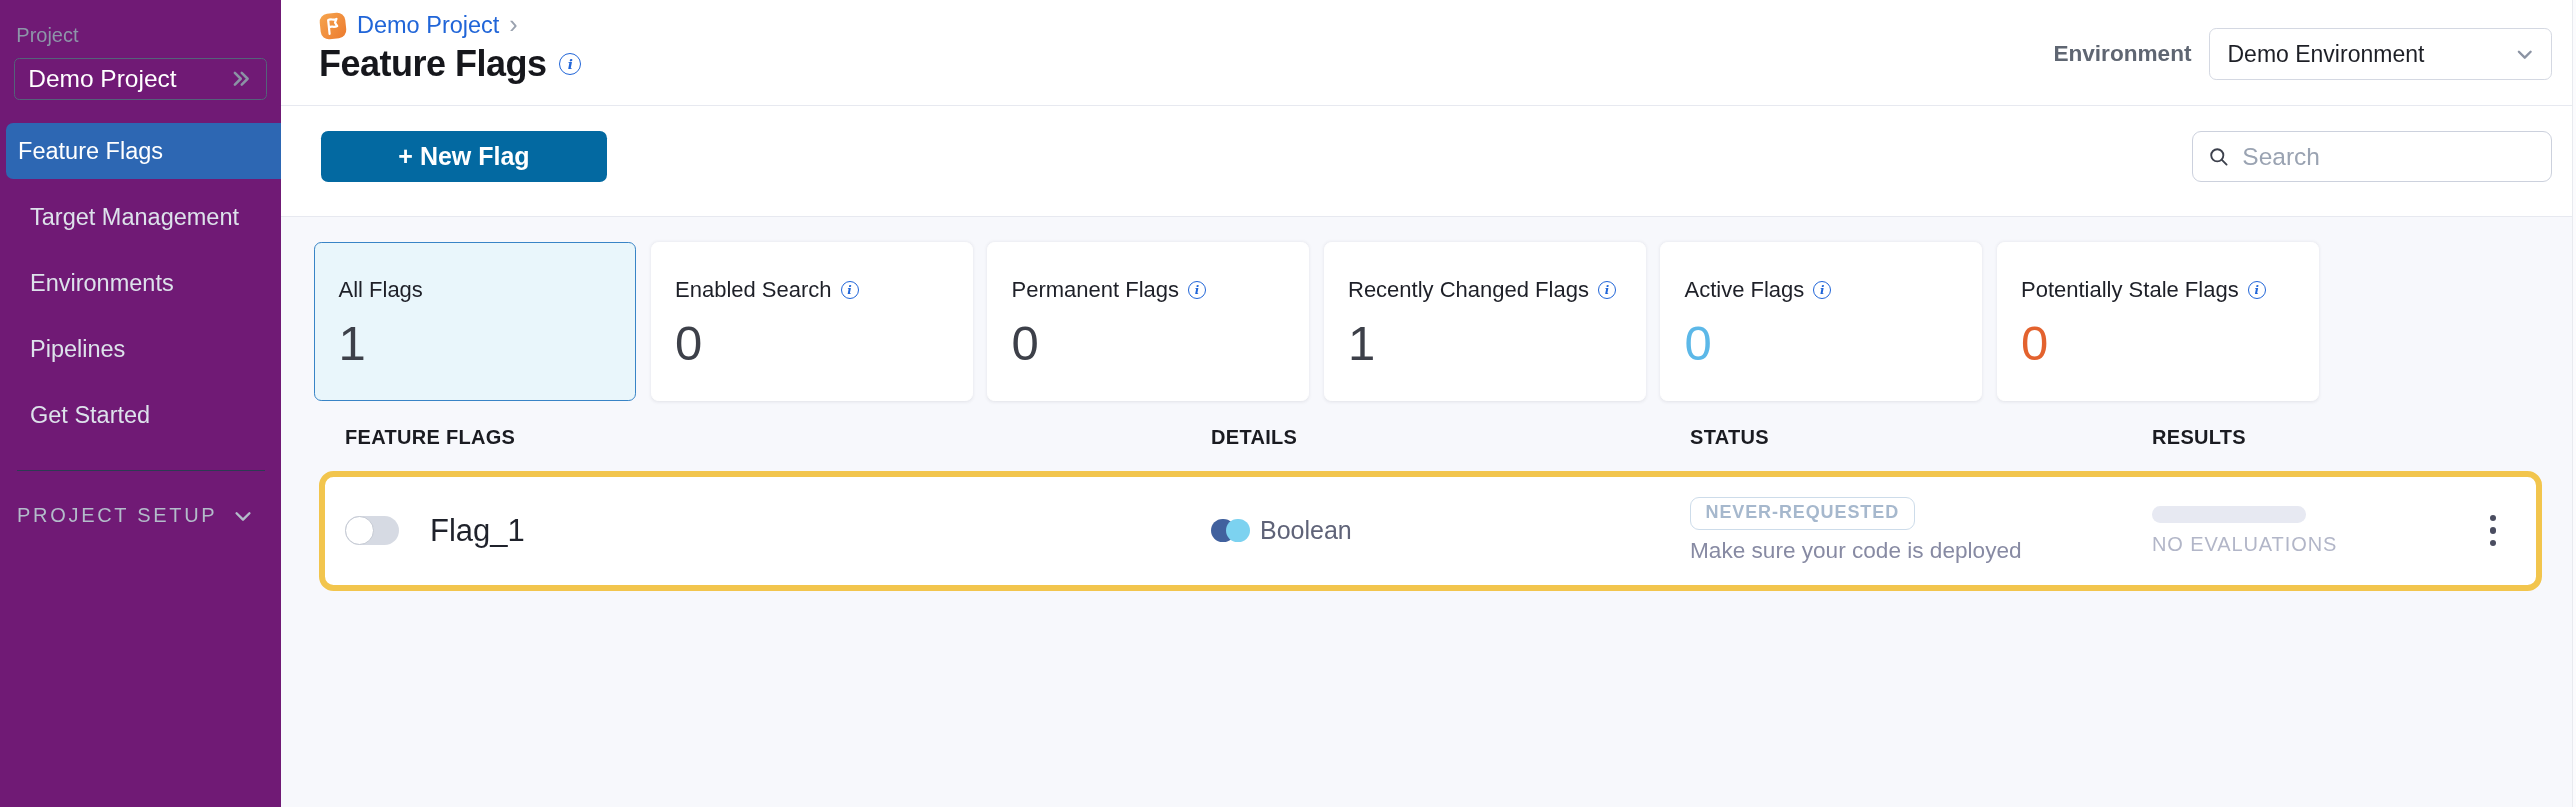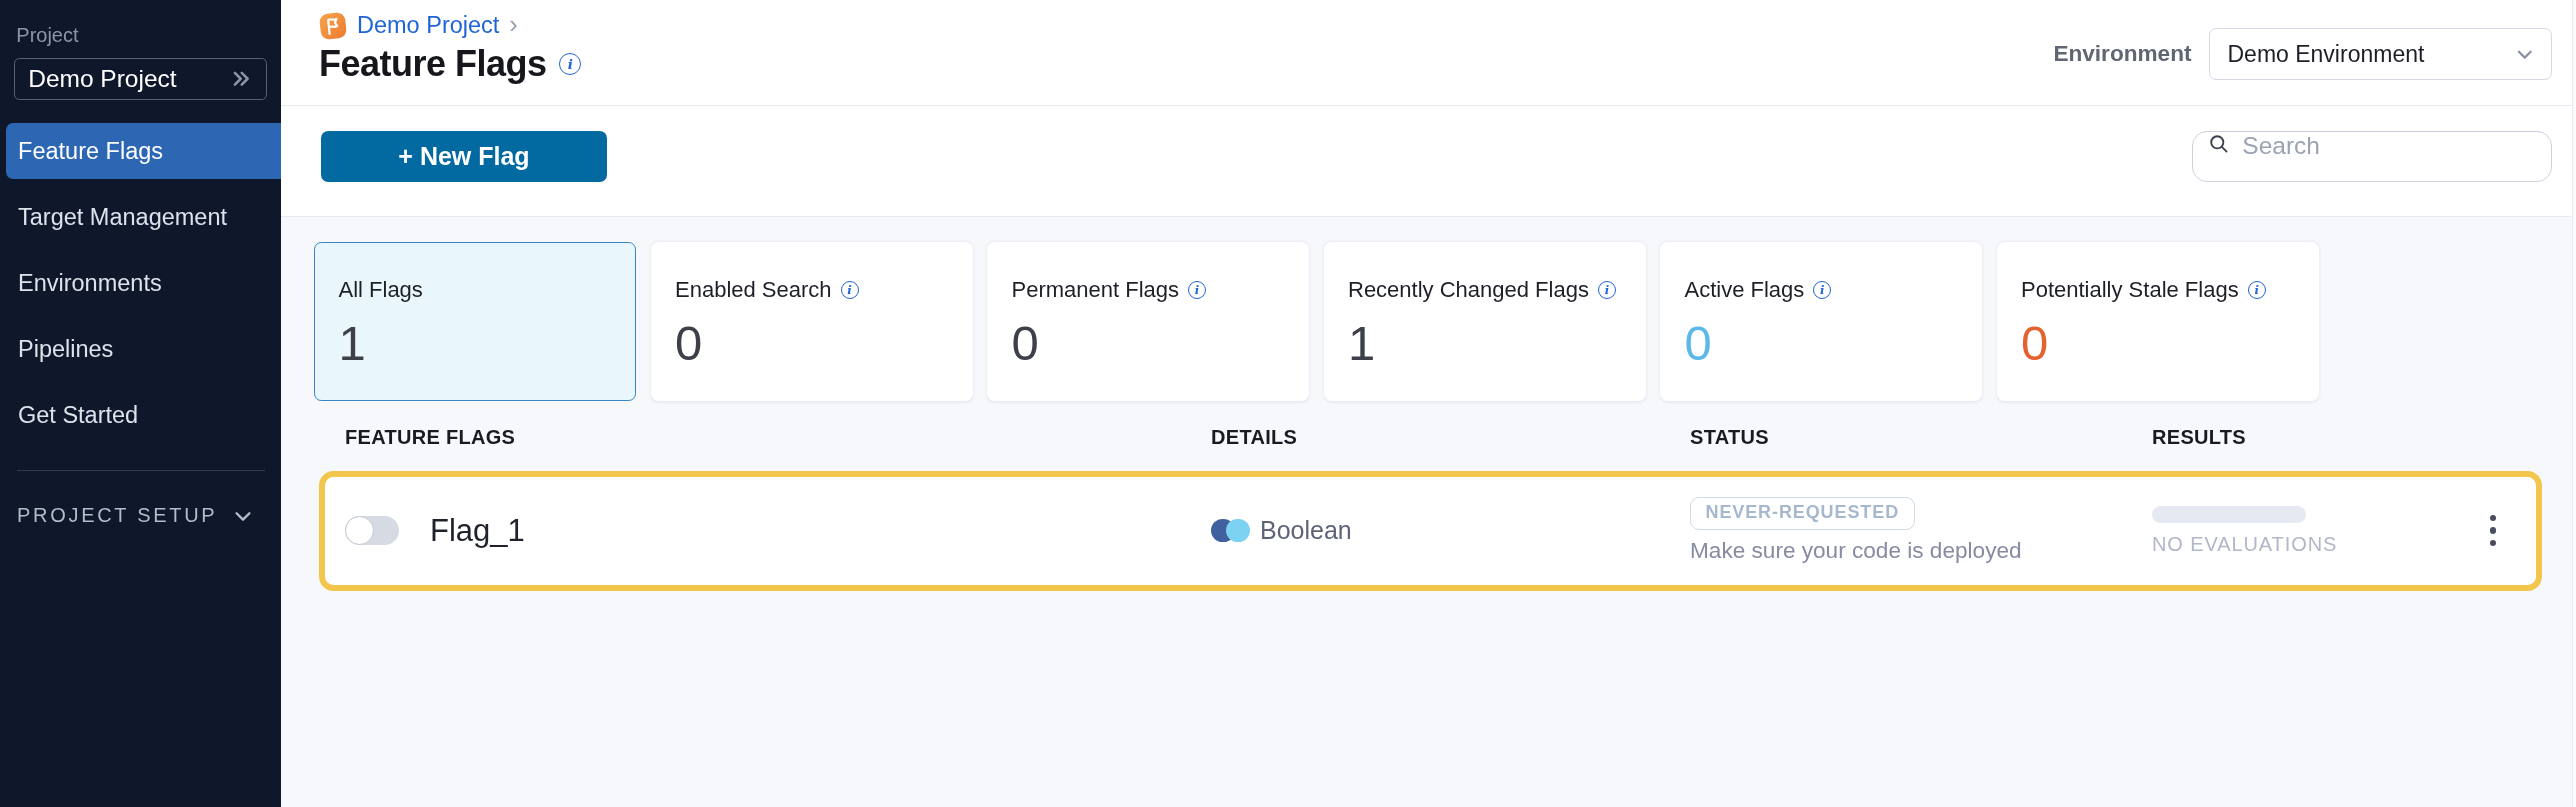--- a/index.html
+++ b/index.html
@@ -1,30 +1,30 @@
 <!DOCTYPE html>
 <html style="font-size:14.5px"><head>
 <meta charset="utf-8">
 <style>
   * { margin:0; padding:0; box-sizing:border-box; }
   html,body { width:2576px; height:808px; overflow:hidden; }
   body { font-family:"Liberation Sans", sans-serif; background:#ffffff; }
   .app { display:flex; width:2576px; height:808px; }
 
   
-  .sidebar { width:281px; flex-shrink:0; background:#0f172a; position:relative; }
+  .sidebar { width:281px; flex-shrink:0; background:#701a75; position:relative; }
   .project-label { margin:23.5px 0 0 16.3px; font-size:20px; color:#8d96a9; }
   .project-selector { margin:11px 14.5px 0 13.6px; height:42px; border:1.4px solid #54627a;
     border-radius:5.4px; display:flex; align-items:center; justify-content:space-between;
     padding:0 12.7px 0 13.6px; cursor:pointer; }
   .project-selector-name { font-size:24.5px; color:#ffffff; }
   .collapse-icon { color:#8b93a5; display:flex; }
   .nav { padding-top:23.5px; }
   .nav-item { height:56px; margin-bottom:10px; display:flex; align-items:center;
-    padding-left:18px; font-size:23.5px; color:#dde2eb; cursor:pointer; }
+    padding-left:30px; font-size:23.5px; color:#dde2eb; cursor:pointer; }
   .nav-item.active { background:#2d67b3; color:#ffffff; margin-left:6.3px;
     border-radius:7.2px 0 0 7.2px; padding-left:11.8px; }
   .sidebar-divider { margin:27px 16.3px 0 17px; border-top:0.9px solid #2c3b52; }
   .project-setup { margin:33px 0 0 17px; display:flex; align-items:center; gap:14.5px;
     font-size:20px; letter-spacing:2.7px; color:#b3bcca; cursor:pointer; }
 
   
   .main { flex:1; position:relative; background:#ffffff; }
 
   .header { height:106px; border-bottom:0.9px solid #e7e9f0; position:relative;
@@ -44,22 +44,22 @@
   .env-select { width:343px; height:52px; border:0.9px solid #d4d8e2; border-radius:7.2px;
     display:flex; align-items:center; justify-content:space-between; padding:0 14.5px 0 18px;
     font-size:23px; color:#1d1f26; background:#fff; cursor:pointer; }
   .chevron-down { display:flex; }
 
   .toolbar { height:111px; border-bottom:0.9px solid #e7e9f0; position:relative; background:#fff; }
   .new-flag-btn { position:absolute; left:40px; top:25px; width:286px; height:51px;
     background:#0369a1; color:#ffffff; border:none; border-radius:7.2px;
     font-family:"Liberation Sans",sans-serif; font-size:25px; font-weight:700; cursor:pointer; }
   .search-box { position:absolute; right:24.5px; top:25px; width:360px; height:51px;
-    border:0.9px solid #ccd1dd; border-radius:15px; background:#fff;
-    display:flex; align-items:flex-start; gap:11.8px; padding:0 14.5px; }
+    border:0.9px solid #ccd1dd; border-radius:9px; background:#fff;
+    display:flex; align-items:center; gap:11.8px; padding:0 14.5px; }
   .search-box input { border:none; outline:none; flex:1; font-family:"Liberation Sans",sans-serif;
     font-size:24.5px; color:#1d1f26; background:transparent; }
   .search-box input::placeholder { color:#9aa3b2; }
 
   .content { height:591px; background:#f7f8fc; position:relative; }
 
   
   .cards { display:flex; gap:14.5px; padding:24.5px 0 0 33px; }
   .card { width:322px; height:159px; background:#ffffff; border:1.4px solid #ffffff;
     border-radius:7.2px; box-shadow:0 0.9px 3.6px rgba(40,41,61,.10); padding:34px 0 0 23.5px;

